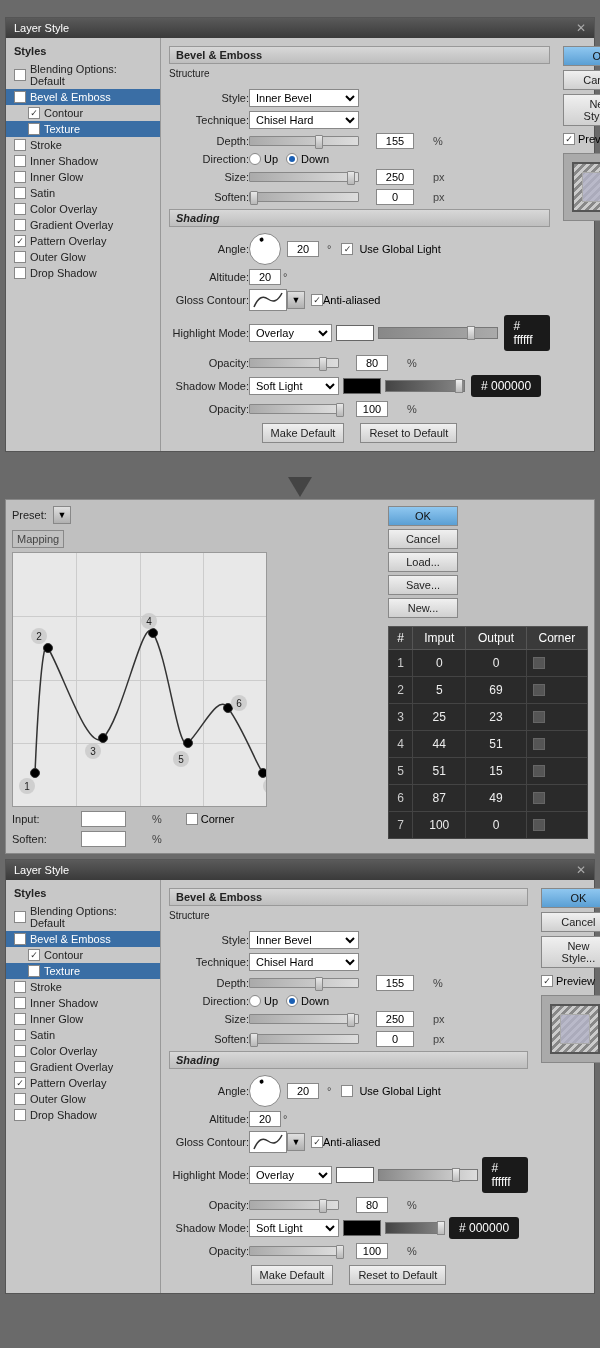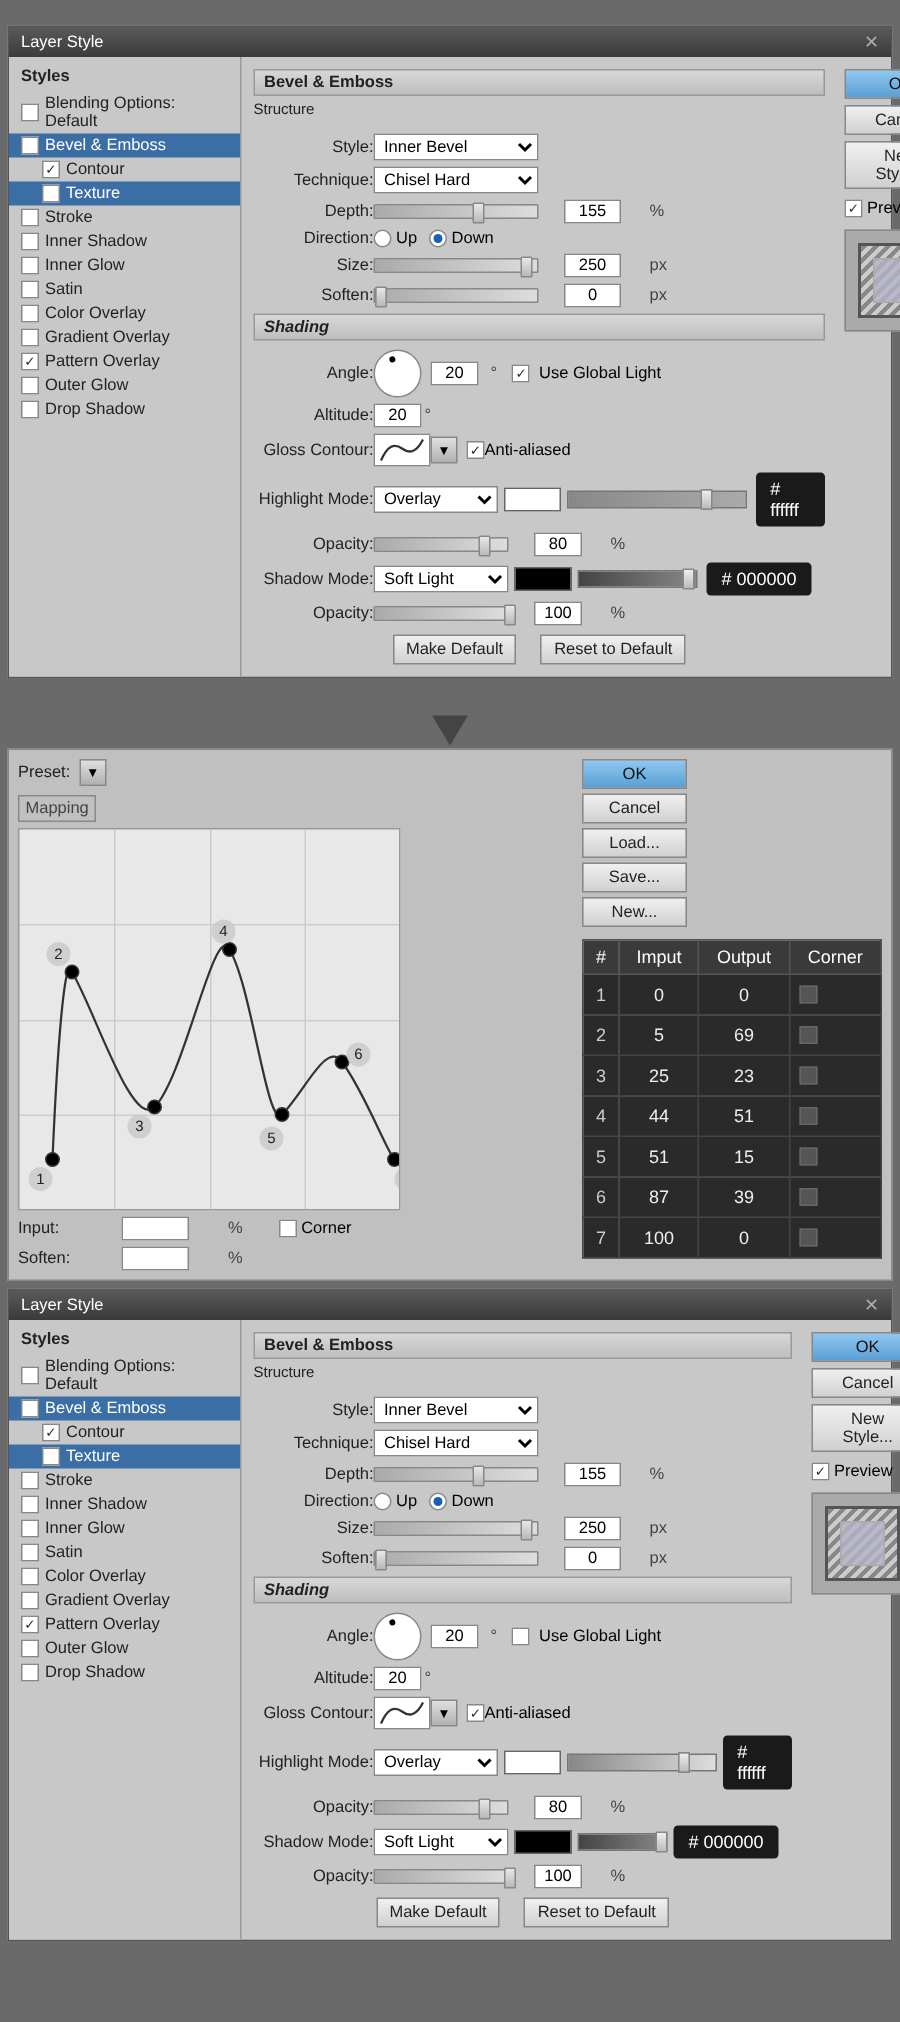--- a/index.html
+++ b/index.html
@@ -823,21 +823,21 @@
             <td class="row-num">5</td>
             <td>51</td>
             <td>15</td>
             <td>
                 <div class="table-checkbox"></div>
               </td>
           </tr>
           <tr>
             <td class="row-num">6</td>
             <td>87</td>
-            <td>39</td>
+            <td>49</td>
             <td>
                 <div class="table-checkbox"></div>
               </td>
           </tr>
           <tr>
             <td class="row-num">7</td>
             <td>100</td>
             <td>0</td>
             <td>
                 <div class="table-checkbox"></div>

